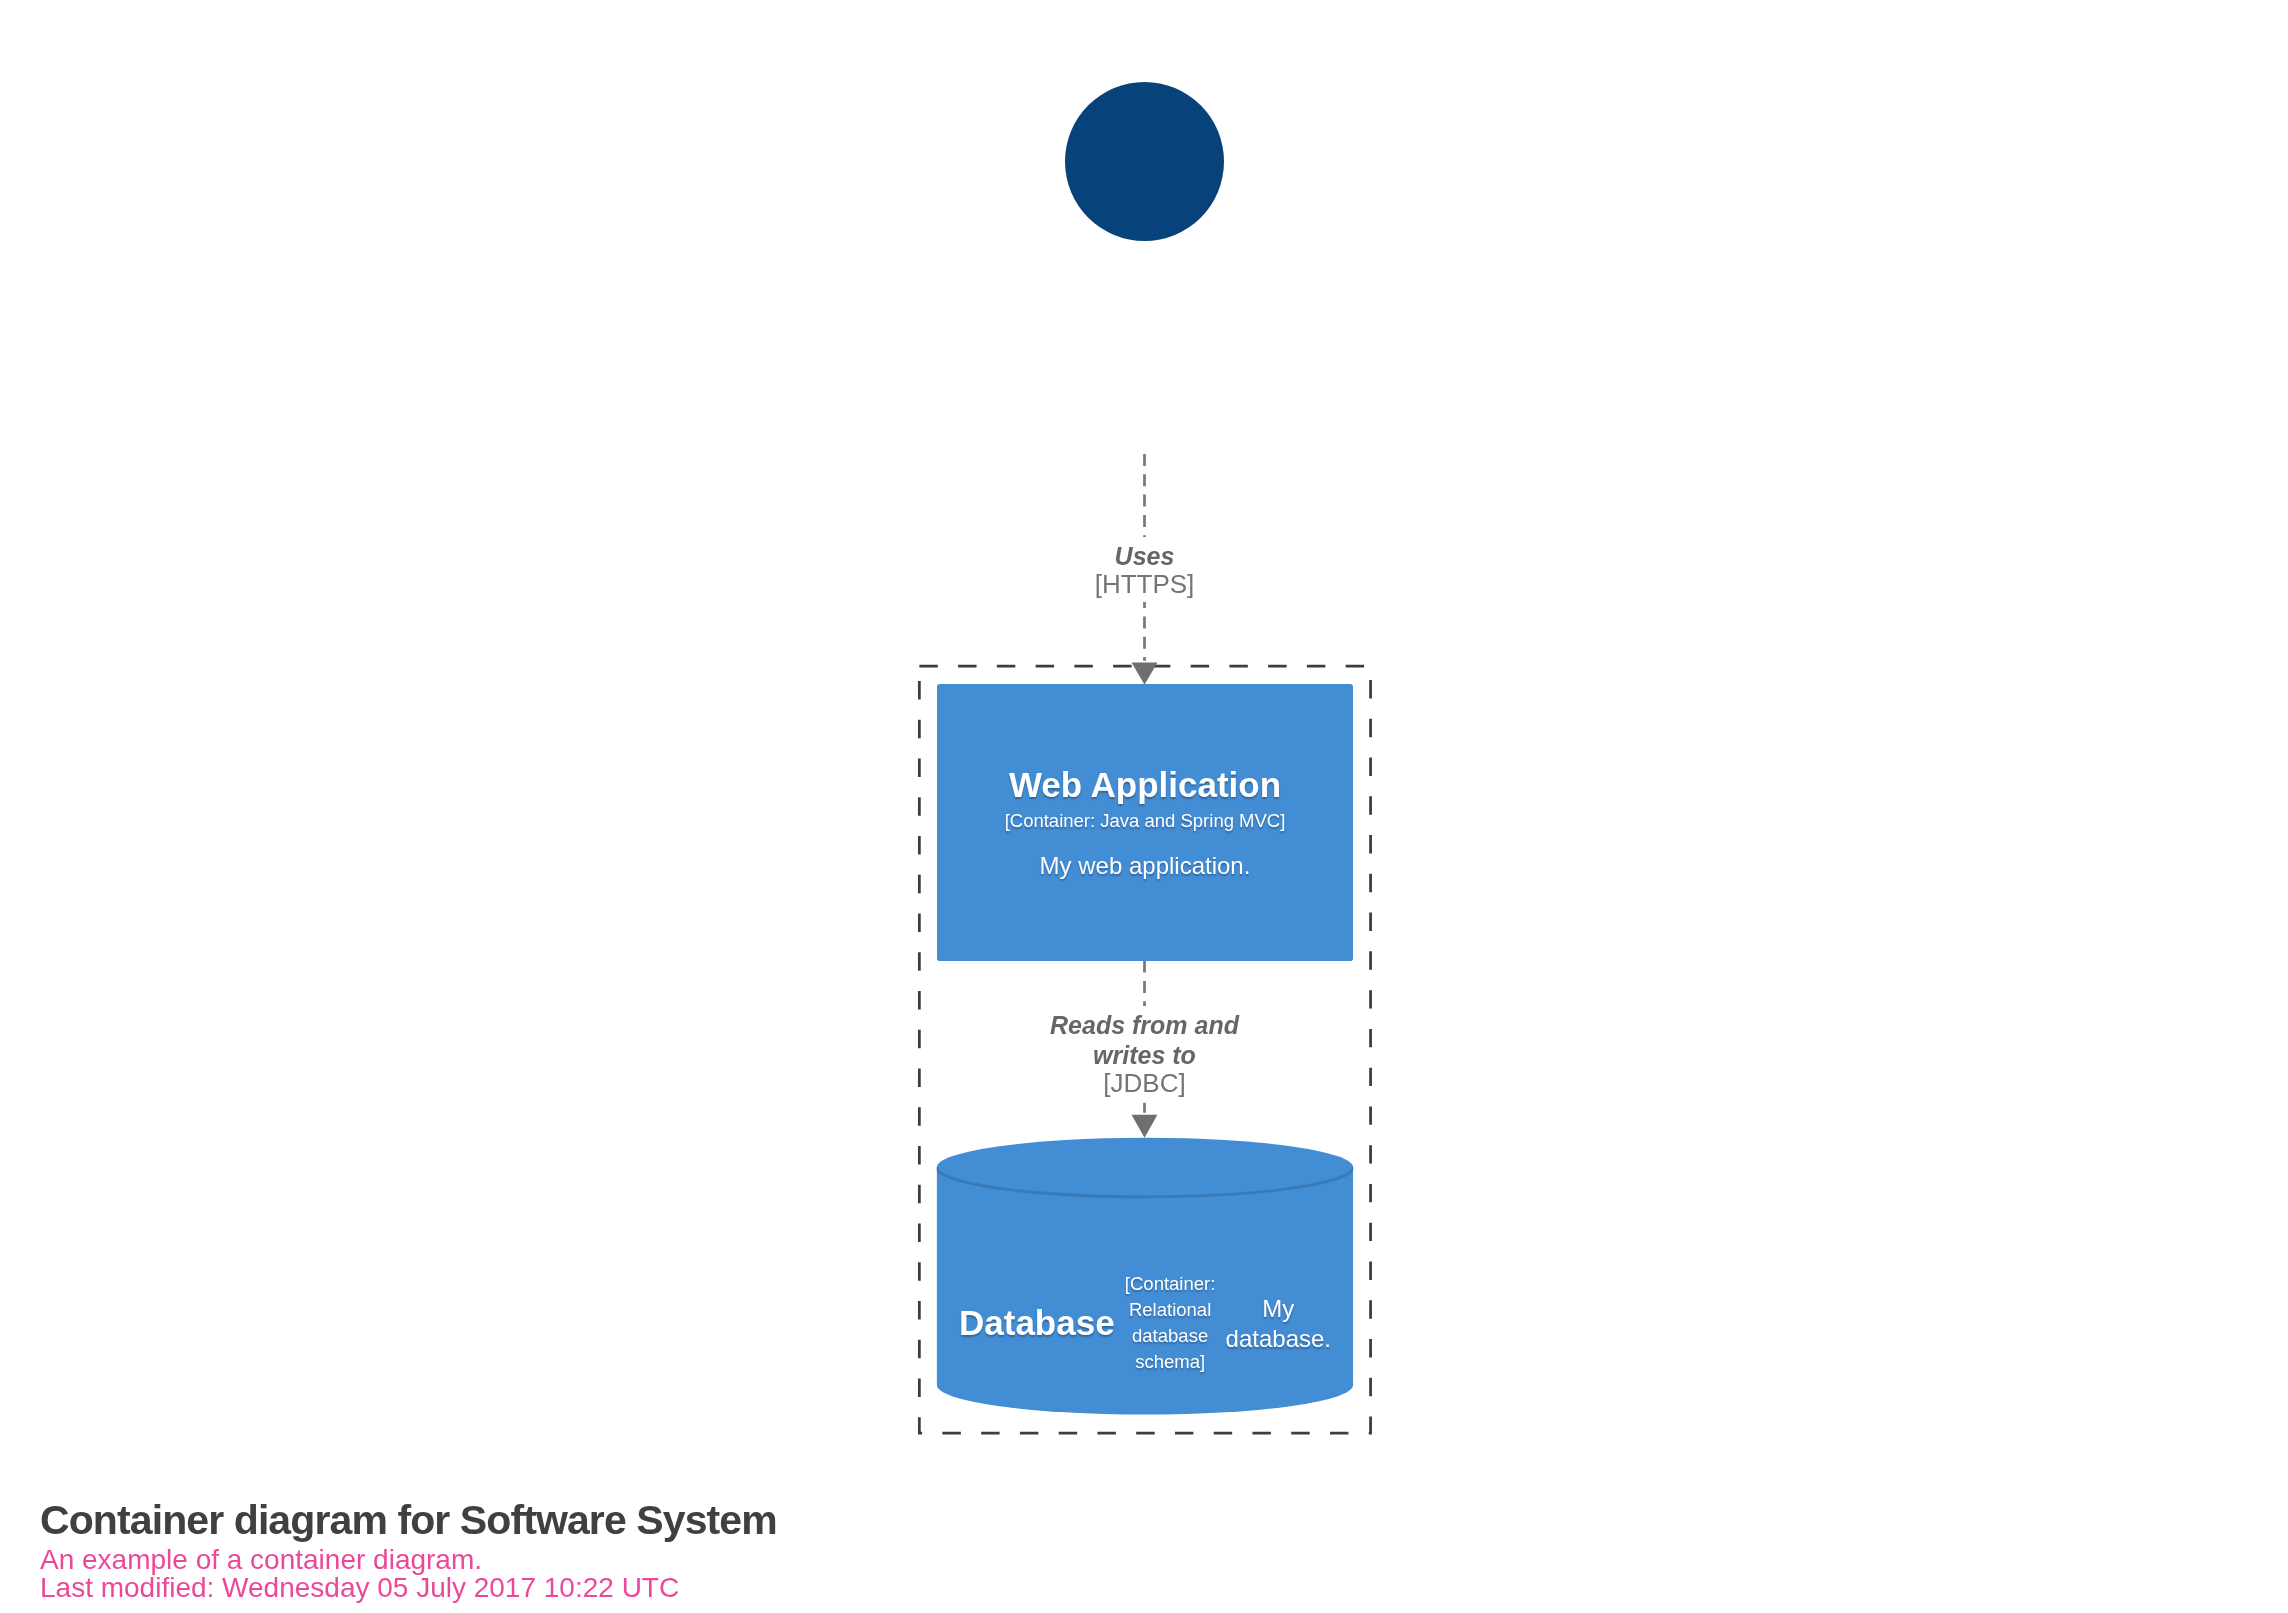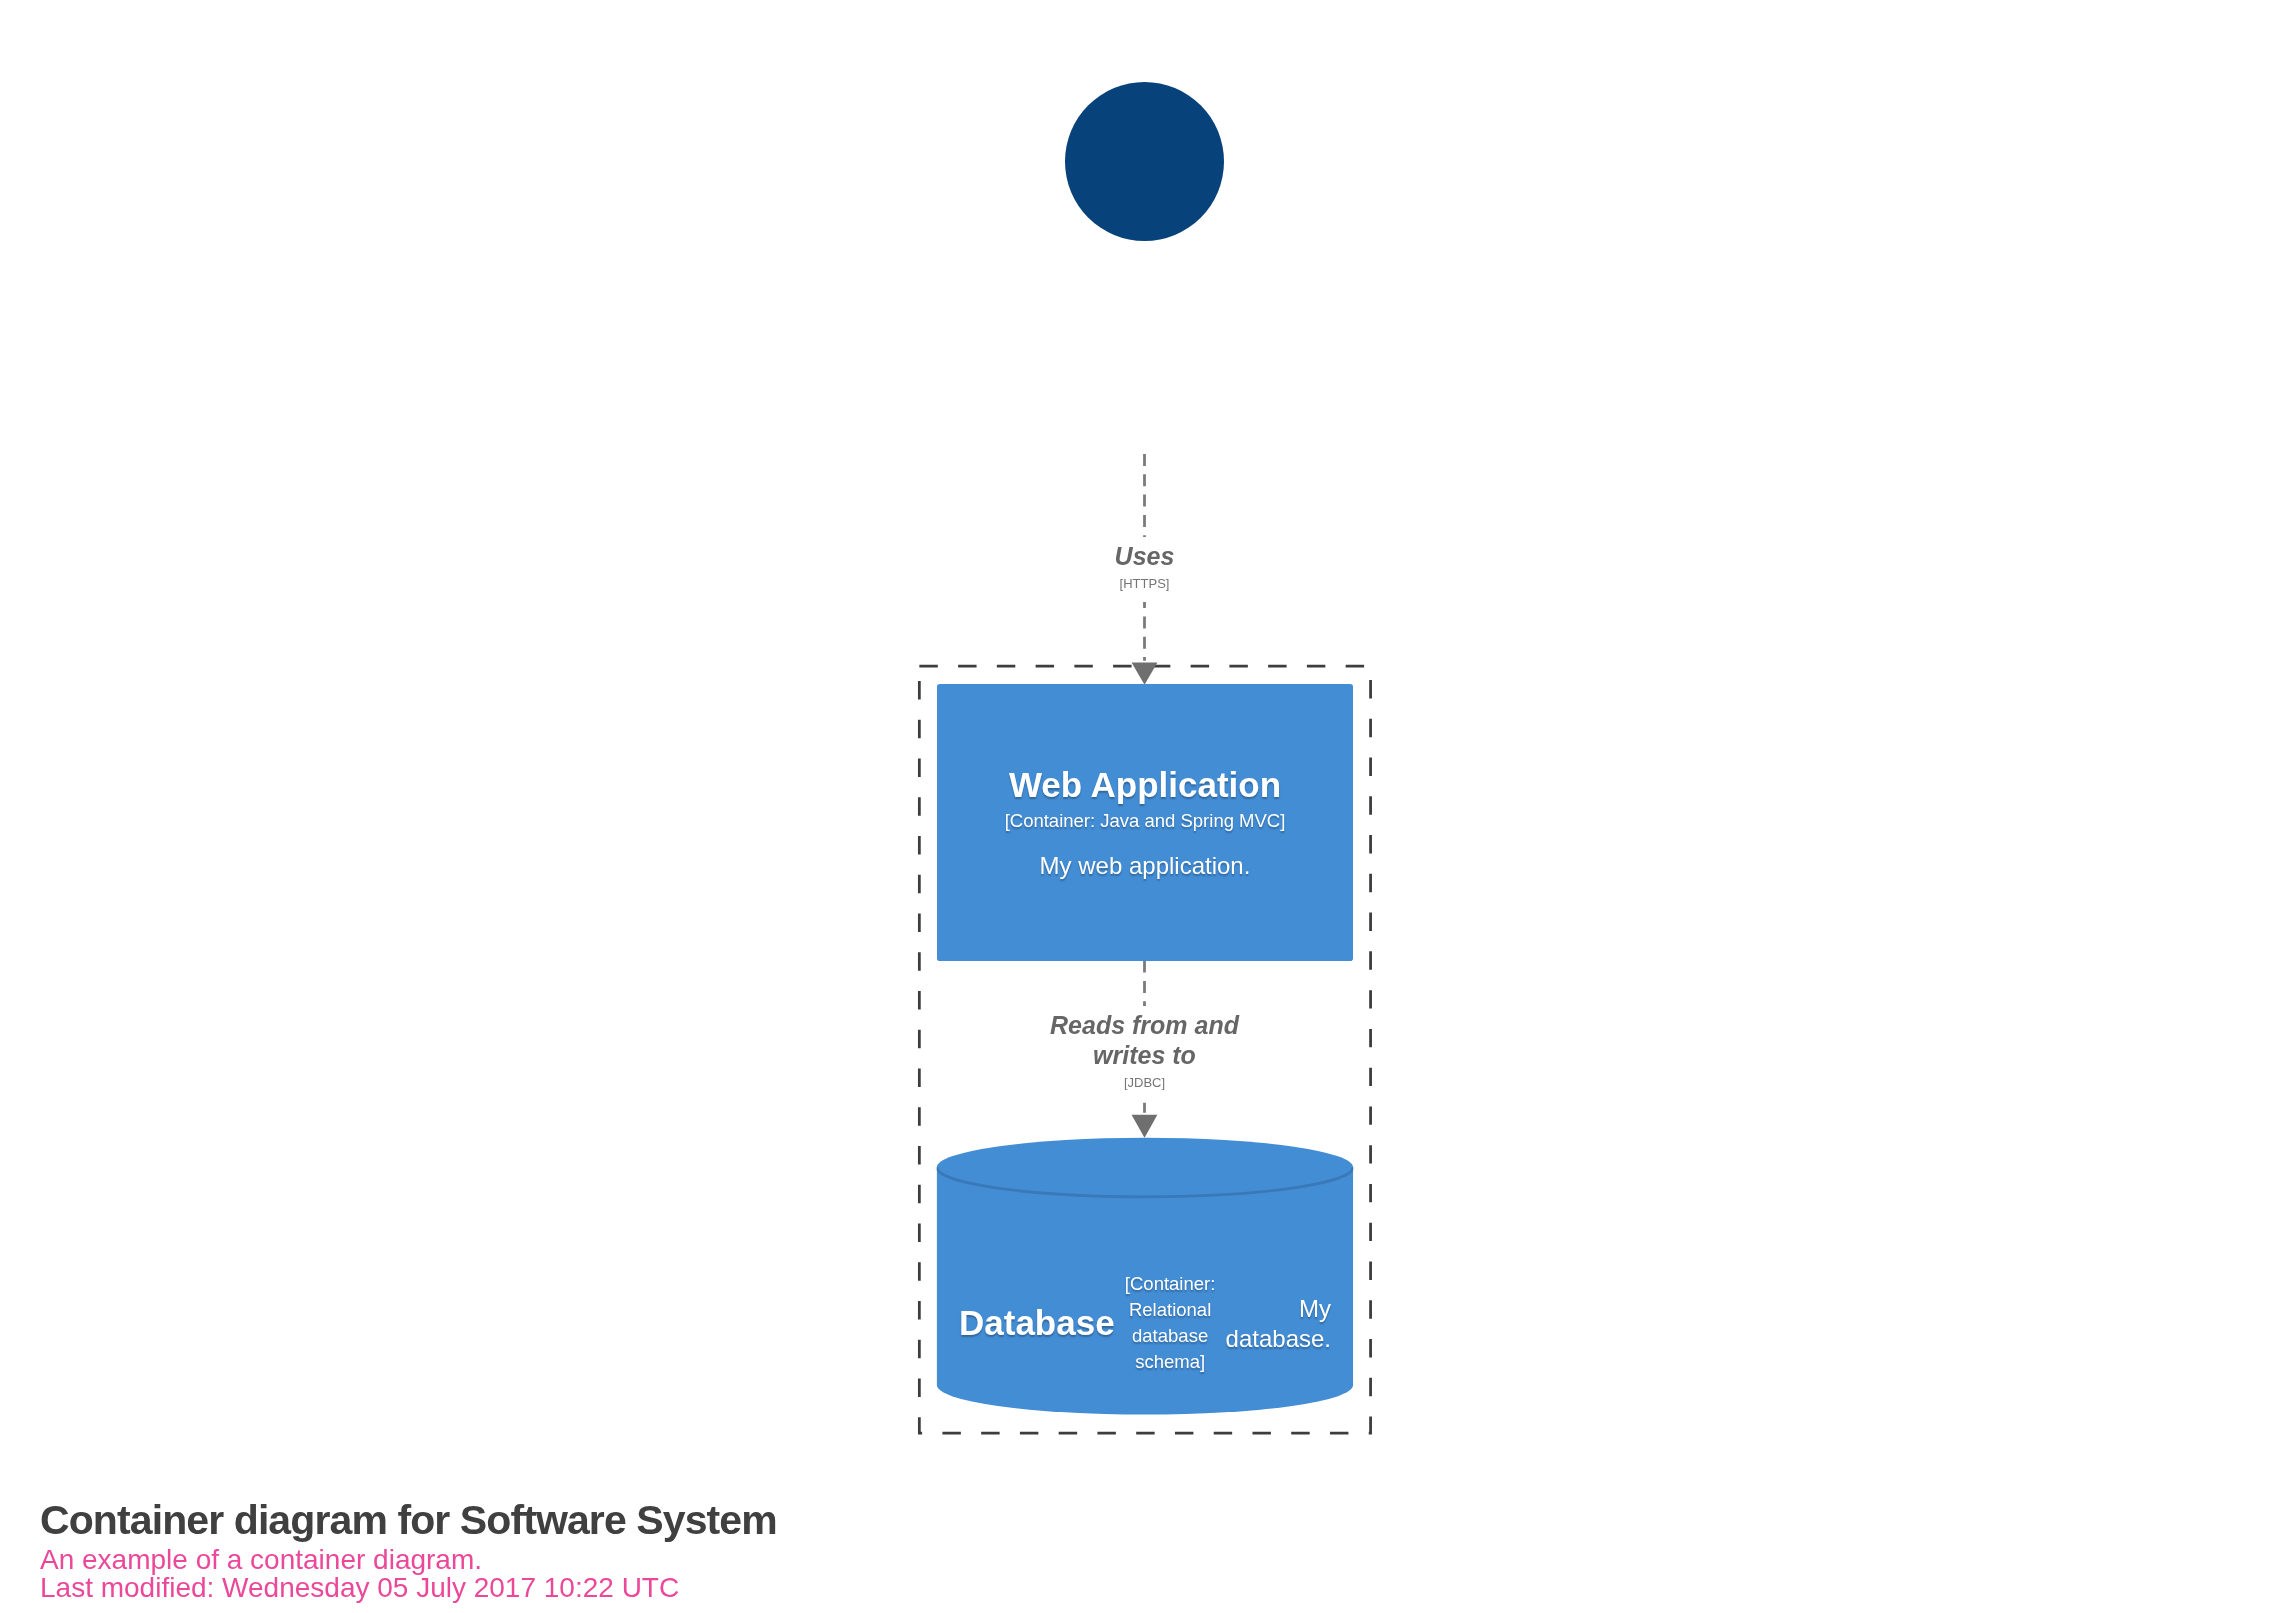--- a/index.html
+++ b/index.html
@@ -50,30 +50,30 @@
   .database-text {
     position: absolute; left: 937px; top: 1138px;
     width: 416px; height: 277px;
     display: flex; flex-direction: row; align-items: center;
     padding: 93px 22px 0 22px;
     text-align: center; color: #ffffff;
     text-shadow: 0 1.8px 1.8px rgba(0,0,0,0.28);
   }
   .database-text .node-name { line-height: 46px; }
   .database-text .node-meta { line-height: 26px; }
-  .database-text .node-desc { margin-top: 1px; line-height: 29.5px; text-align: right; }
+  .database-text .node-desc { margin-top: 1px; line-height: 29.5px; }
 
   
   .rel-label {
     position: absolute; left: 1006px; width: 277px;
     background: #ffffff;
     text-align: center; color: #666666;
   }
   .rel-label .rel-name { font-size: 25px; font-weight: bold; line-height: 30px; font-style: italic; }
-  .rel-label .rel-tech { font-size: 13px; line-height: 26px; color: #757575; }
+  .rel-label .rel-tech { font-size: 26px; line-height: 26px; color: #757575; }
   .rel-label-1 { top: 537px; padding: 3.7px 0 5.5px 0; }
   .rel-label-2 { top: 1006px; padding: 3.7px 0 5.5px 0; }
   .rel-label-2 .rel-name { width: 212px; margin: 0 auto; }
 
   
   .footer {
     position: absolute; left: 40px; top: 1497px;
   }
   .footer-title {
     font-size: 41px; font-weight: bold; color: #404040;

